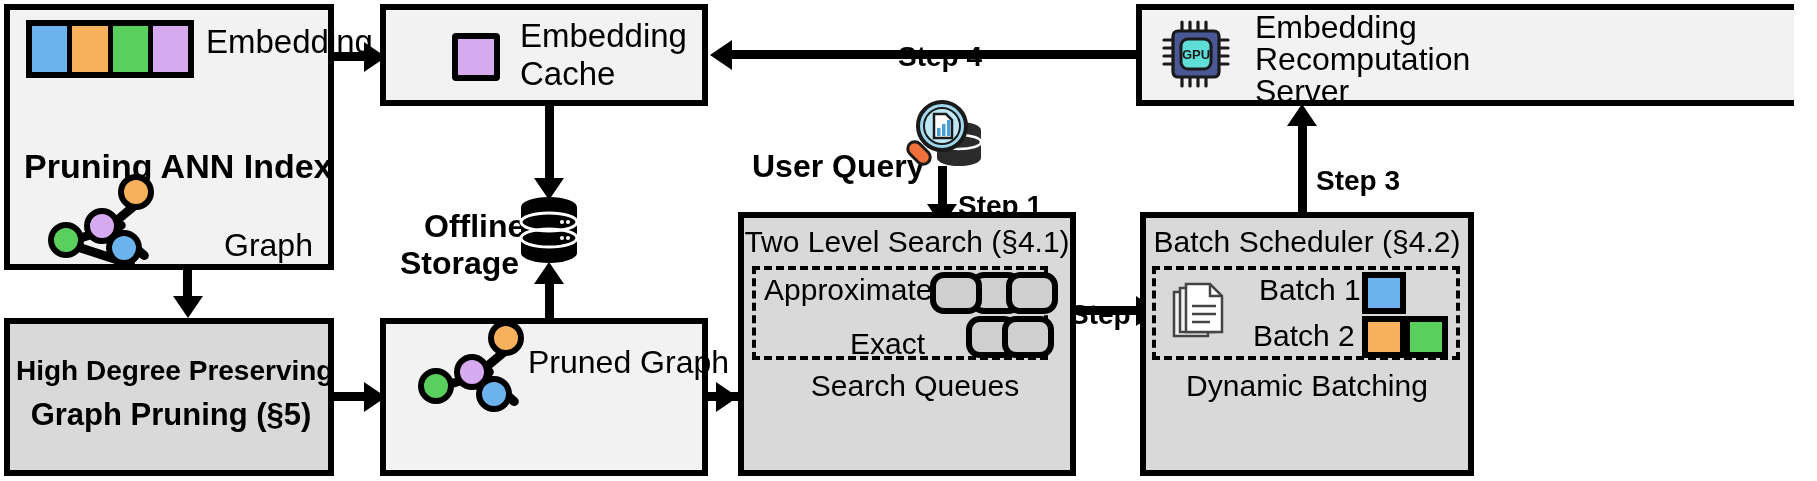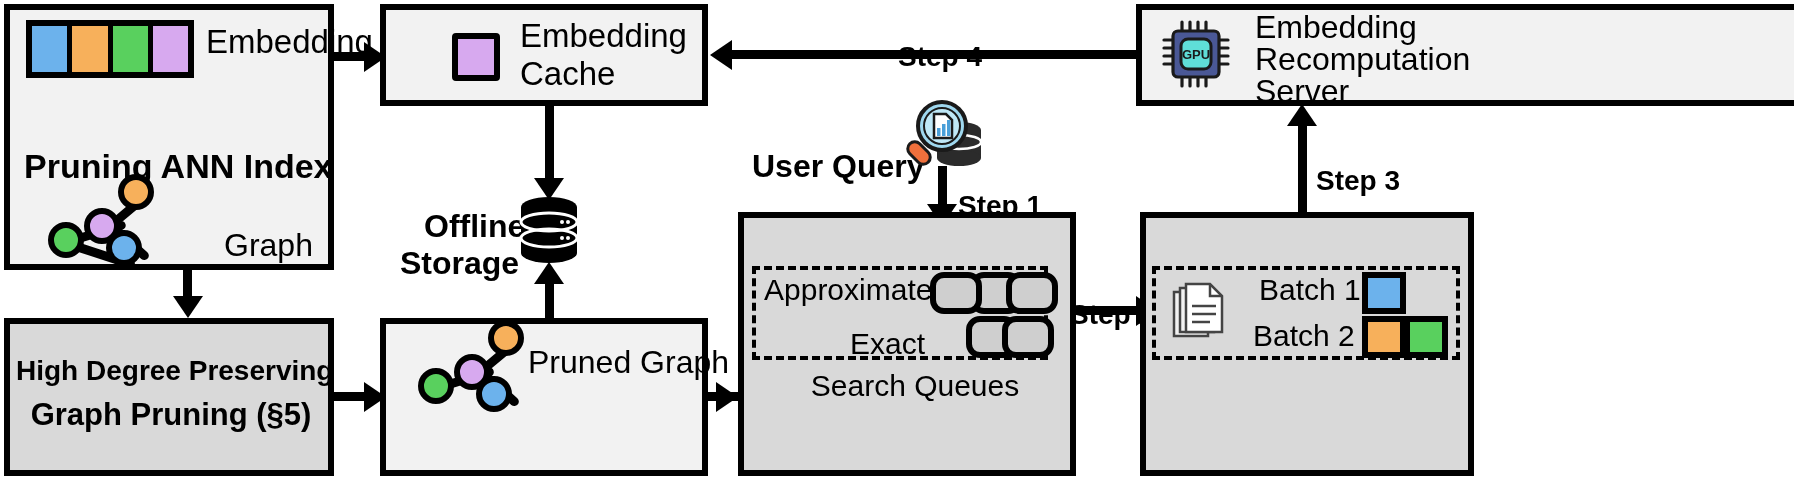--- a/index.html
+++ b/index.html
@@ -133,58 +133,61 @@
     <rect x="35" y="28" width="3.5" height="8" fill="#4a9fd8"></rect>
     <rect x="40" y="24" width="3.5" height="12" fill="#4a9fd8"></rect>
     <rect x="45" y="20" width="3.5" height="16" fill="#4a9fd8"></rect>
   </svg>
 
   <div class="ln" style="left:938px;top:166px;width:9px;height:44px;"></div>
   <div class="ah ah-d" style="left:927px;top:204px;"></div>
   <div class="lbl t-bold" style="left:958px;top:167px;font-size:28px;">Step 1</div>
 
   <div class="box dark" style="left:738px;top:212px;width:338px;height:264px;"></div>
+  <div class="lbl t-reg" style="left:744px;top:226px;width:326px;text-align:center;font-size:30px;">Two Level Search (§4.1)</div>
 
   <div class="dashed" style="left:752px;top:266px;width:296px;height:94px;"></div>
   <div class="lbl t-reg" style="left:764px;top:274px;font-size:30px;">Approximate</div>
   <div class="slot" style="left:970px;top:272px;width:52px;height:42px;"></div>
   <div class="slot" style="left:1006px;top:272px;width:52px;height:42px;"></div>
   <div class="slot" style="left:930px;top:272px;width:52px;height:42px;"></div>
 
   <div class="lbl t-reg" style="left:850px;top:328px;font-size:30px;">Exact</div>
   <div class="slot" style="left:966px;top:316px;width:52px;height:42px;"></div>
   <div class="slot" style="left:1002px;top:316px;width:52px;height:42px;"></div>
 
   <div class="lbl t-reg" style="left:752px;top:370px;width:326px;text-align:center;font-size:30px;">Search Queues</div>
 
   <div class="ln" style="left:1076px;top:306px;width:76px;height:9px;"></div>
   <div class="ah ah-r" style="left:1136px;top:296px;"></div>
   <div class="lbl t-bold" style="left:1070px;top:276px;font-size:28px;">Step 2</div>
 
   <div class="box dark" style="left:1140px;top:212px;width:334px;height:264px;"></div>
+  <div class="lbl t-reg" style="left:1146px;top:226px;width:322px;text-align:center;font-size:30px;">Batch Scheduler (§4.2)</div>
 
   <div class="dashed" style="left:1152px;top:266px;width:308px;height:94px;"></div>
 
   <svg class="svgicon" width="56" height="62" viewBox="0 0 56 62" style="left:1170px;top:282px;">
     <path d="M4 10 h24 l10 10 v34 h-34 z" fill="#f2f2f2" stroke="#444" stroke-width="2.5"></path>
     <path d="M10 6 h24 l10 10 v34 h-34 z" fill="#f2f2f2" stroke="#444" stroke-width="2.5"></path>
     <path d="M16 2 h24 l12 12 v36 h-36 z" fill="#ffffff" stroke="#444" stroke-width="2.5"></path>
     <path d="M40 2 v12 h12" fill="none" stroke="#444" stroke-width="2.5"></path>
     <line x1="22" y1="24" x2="46" y2="24" stroke="#444" stroke-width="2.5"></line>
     <line x1="22" y1="32" x2="46" y2="32" stroke="#444" stroke-width="2.5"></line>
     <line x1="22" y1="40" x2="40" y2="40" stroke="#444" stroke-width="2.5"></line>
   </svg>
 
   <div class="lbl t-reg" style="left:1253px;top:274px;font-size:30px;margin-left:6px;">Batch 1</div>
   <div class="sq" style="left:1362px;top:272px;width:44px;height:42px;background:#6cb2ec;"></div>
 
   <div class="lbl t-reg" style="left:1253px;top:320px;font-size:30px;">Batch 2</div>
   <div class="sq" style="left:1362px;top:316px;width:44px;height:42px;background:#f7b05b;"></div>
   <div class="sq" style="left:1404px;top:316px;width:44px;height:42px;background:#59d05e;"></div>
 
+  <div class="lbl t-reg" style="left:1146px;top:370px;width:322px;text-align:center;font-size:30px;">Dynamic Batching</div>
 
   <div class="ln" style="left:1298px;top:118px;width:9px;height:96px;"></div>
   <div class="ah ah-u" style="left:1287px;top:104px;"></div>
   <div class="lbl t-bold" style="left:1316px;top:142px;font-size:28px;">Step 3</div>
 
   <div class="box" style="left:1136px;top:4px;width:676px;height:102px;"></div>
 
   <svg class="svgicon" width="72" height="72" viewBox="0 0 72 72" style="left:1160px;top:18px;">
     <g stroke="#1a1a1a" stroke-width="3.2" stroke-linecap="round">
       <line x1="22" y1="4" x2="22" y2="14"></line>

